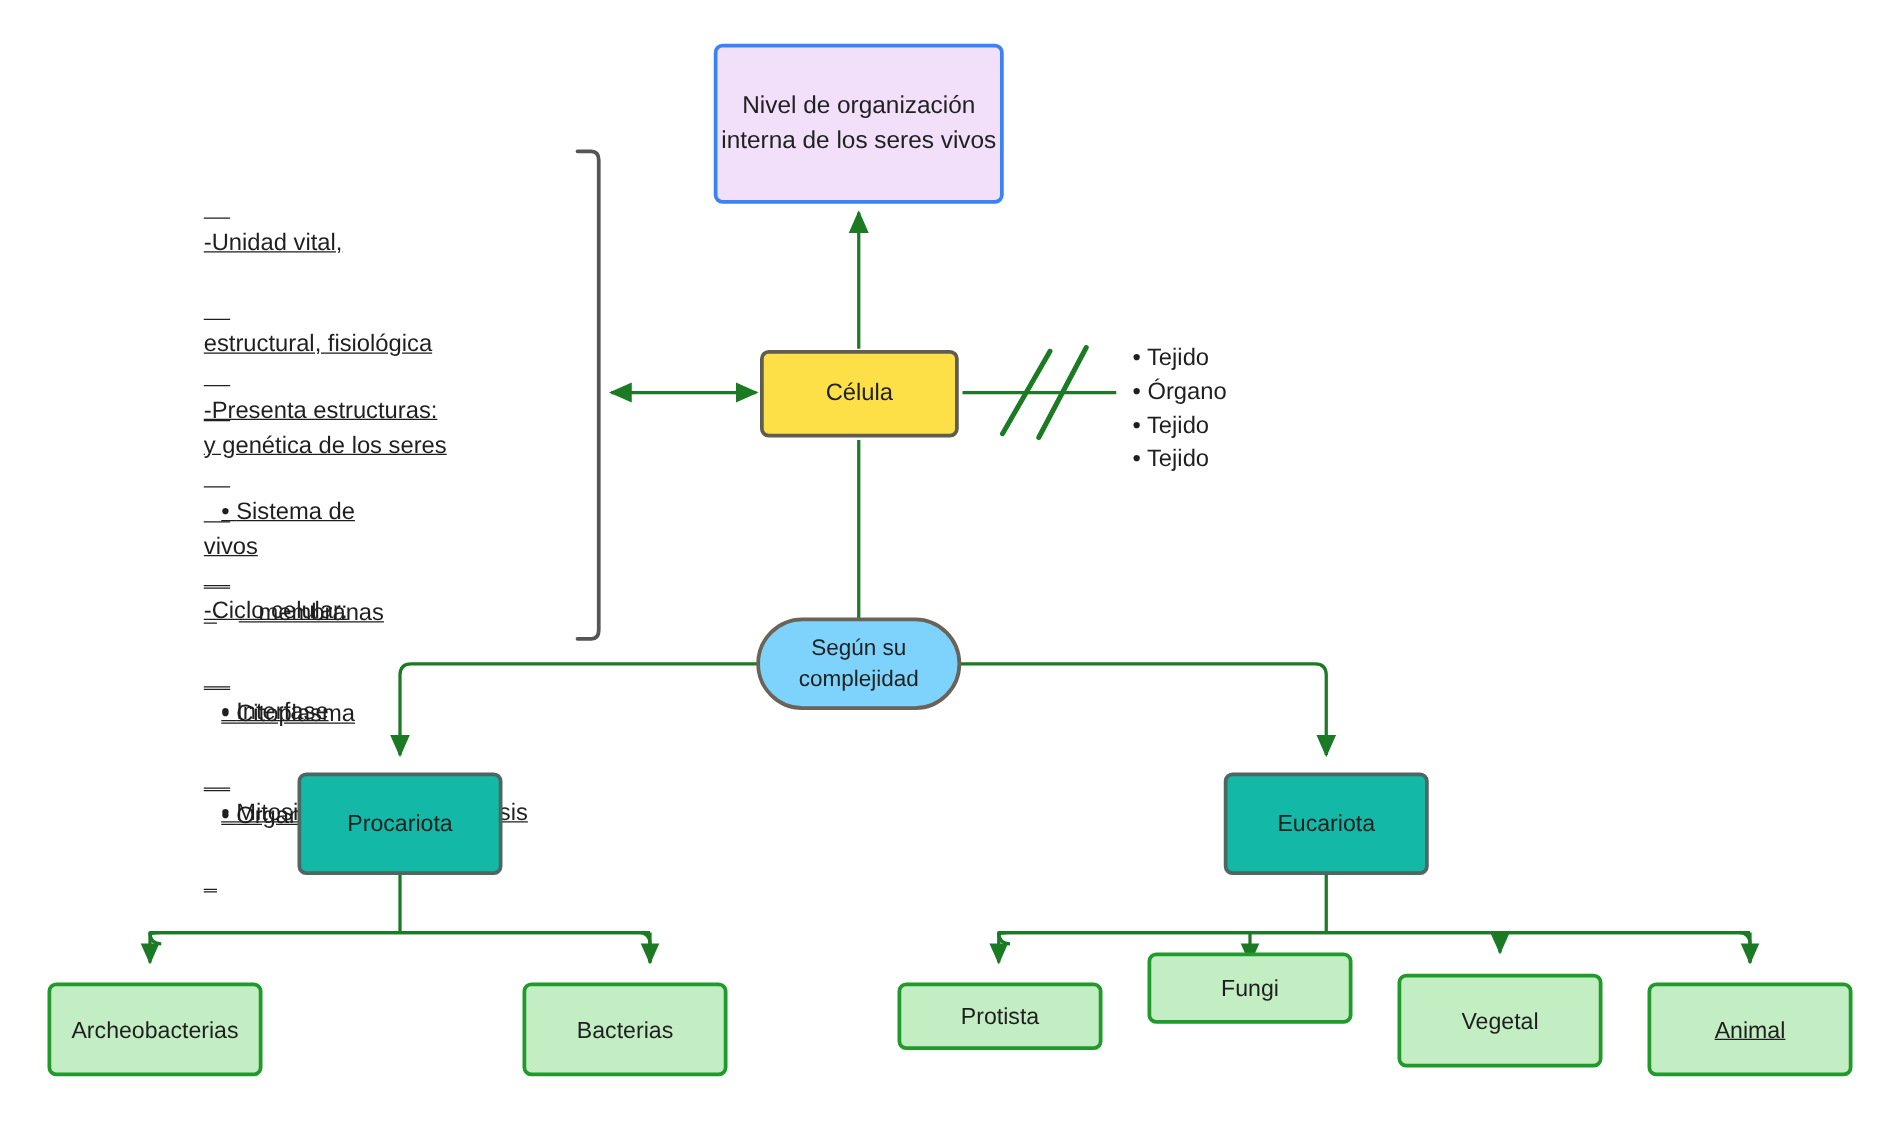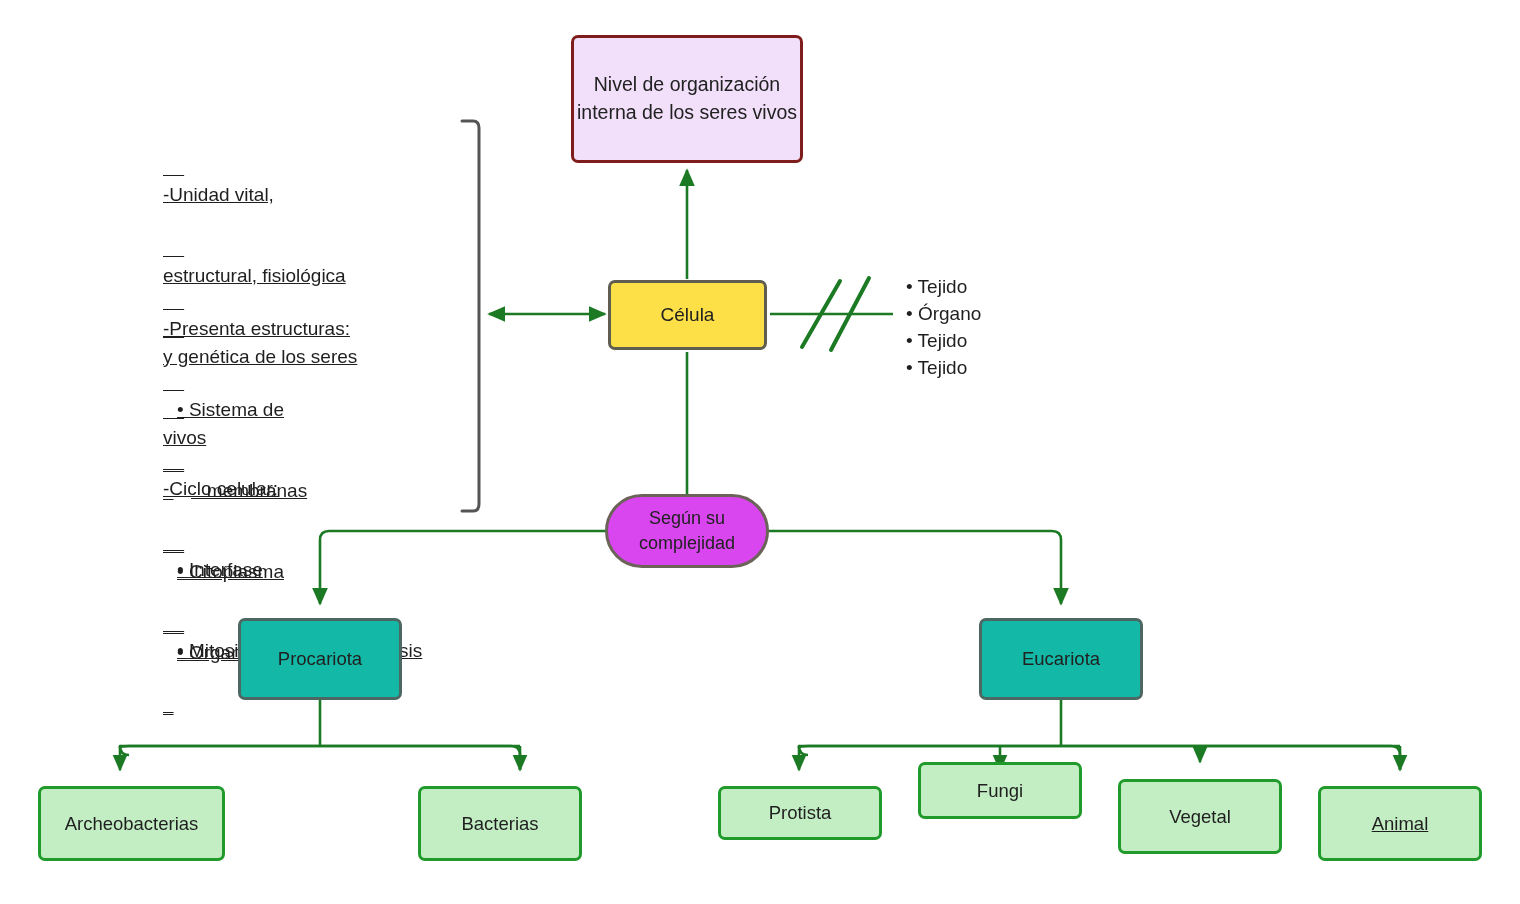--- a/index.html
+++ b/index.html
@@ -37,40 +37,40 @@
     justify-content: center;
     text-align: center;
     line-height: 1.28;
     white-space: nowrap;
   }
   .node .lbl { display: block; }
 
   
   .n-root {
     background: #f2e0fb;
-    border: 3px solid #7f1d1d;
+    border: 3px solid #3b82f6;
     border-radius: 7px;
     font-size: 19.5px;
     color: #212121;
     line-height: 1.42;
     white-space: normal;
   }
 
   
   .n-celula {
     background: #fde047;
     border: 3px solid #5f5d4f;
     border-radius: 7px;
     font-size: 19px;
     color: #212121;
   }
 
   
   .n-criterio {
-    background: #d946ef;
+    background: #7dd3fc;
     border: 3px solid #6b6258;
     border-radius: 46px;
     font-size: 18px;
     color: #212121;
     line-height: 1.38;
     white-space: normal;
   }
 
   
   .n-tipo {
@@ -206,21 +206,21 @@
   </div>
 
   <div class="node n-tipo" style="left:238px; top:618px; width:164px; height:82px;">
     <span class="lbl">Procariota</span>
   </div>
 
   <div class="node n-tipo" style="left:979px; top:618px; width:164px; height:82px;">
     <span class="lbl">Eucariota</span>
   </div>
 
-  <div class="node n-reino" style="left:38px; top:786px; width:187px; height:75px;">
+  <div class="node n-reino" style="left:38px; top:786px; width:172px; height:75px;">
     <span class="lbl">Archeobacterias</span>
   </div>
 
   <div class="node n-reino" style="left:418px; top:786px; width:164px; height:75px;">
     <span class="lbl">Bacterias</span>
   </div>
 
   <div class="node n-reino" style="left:718px; top:786px; width:164px; height:54px;">
     <span class="lbl">Protista</span>
   </div>

